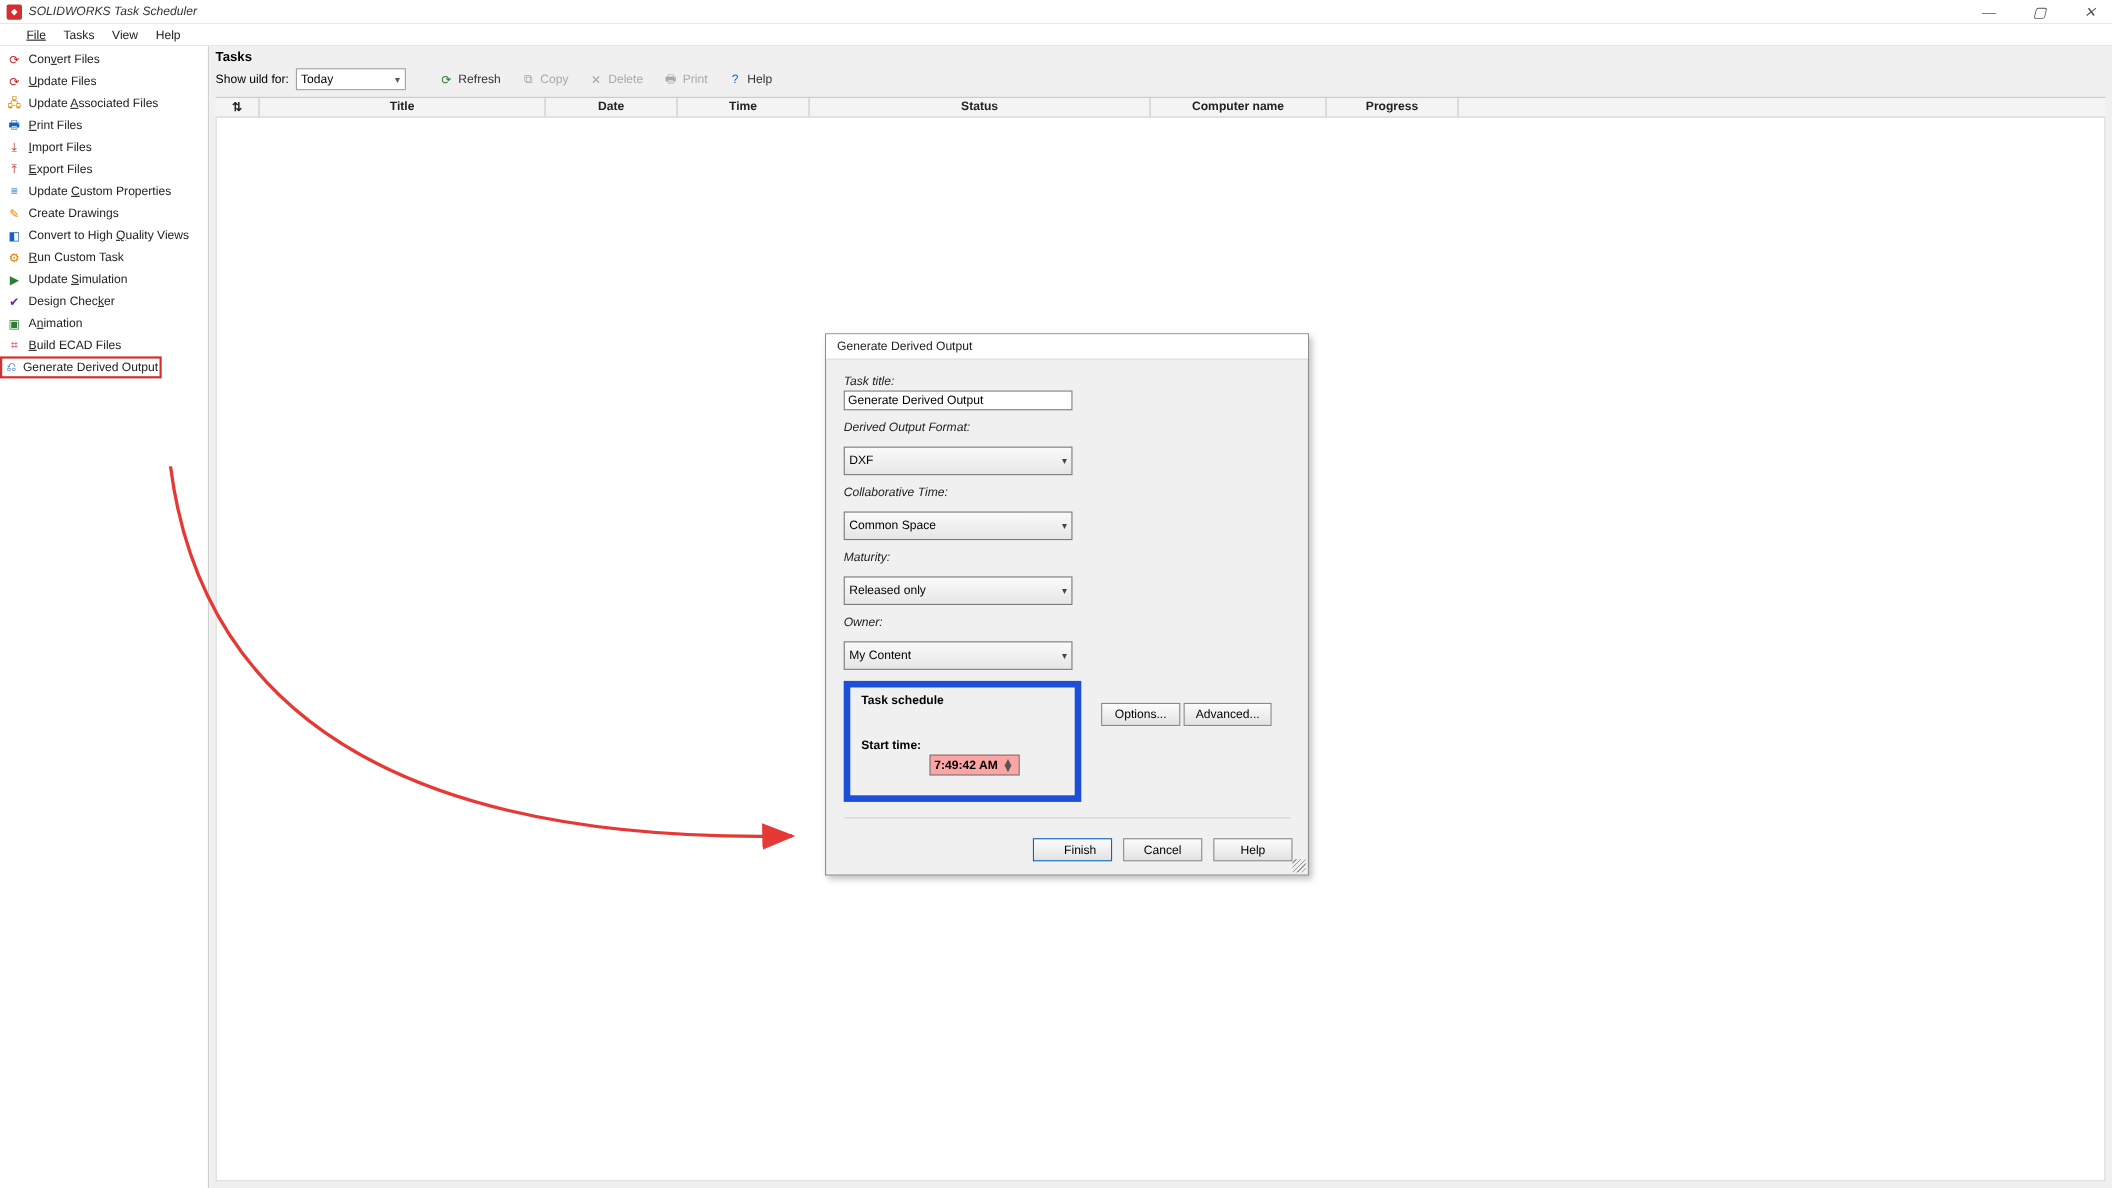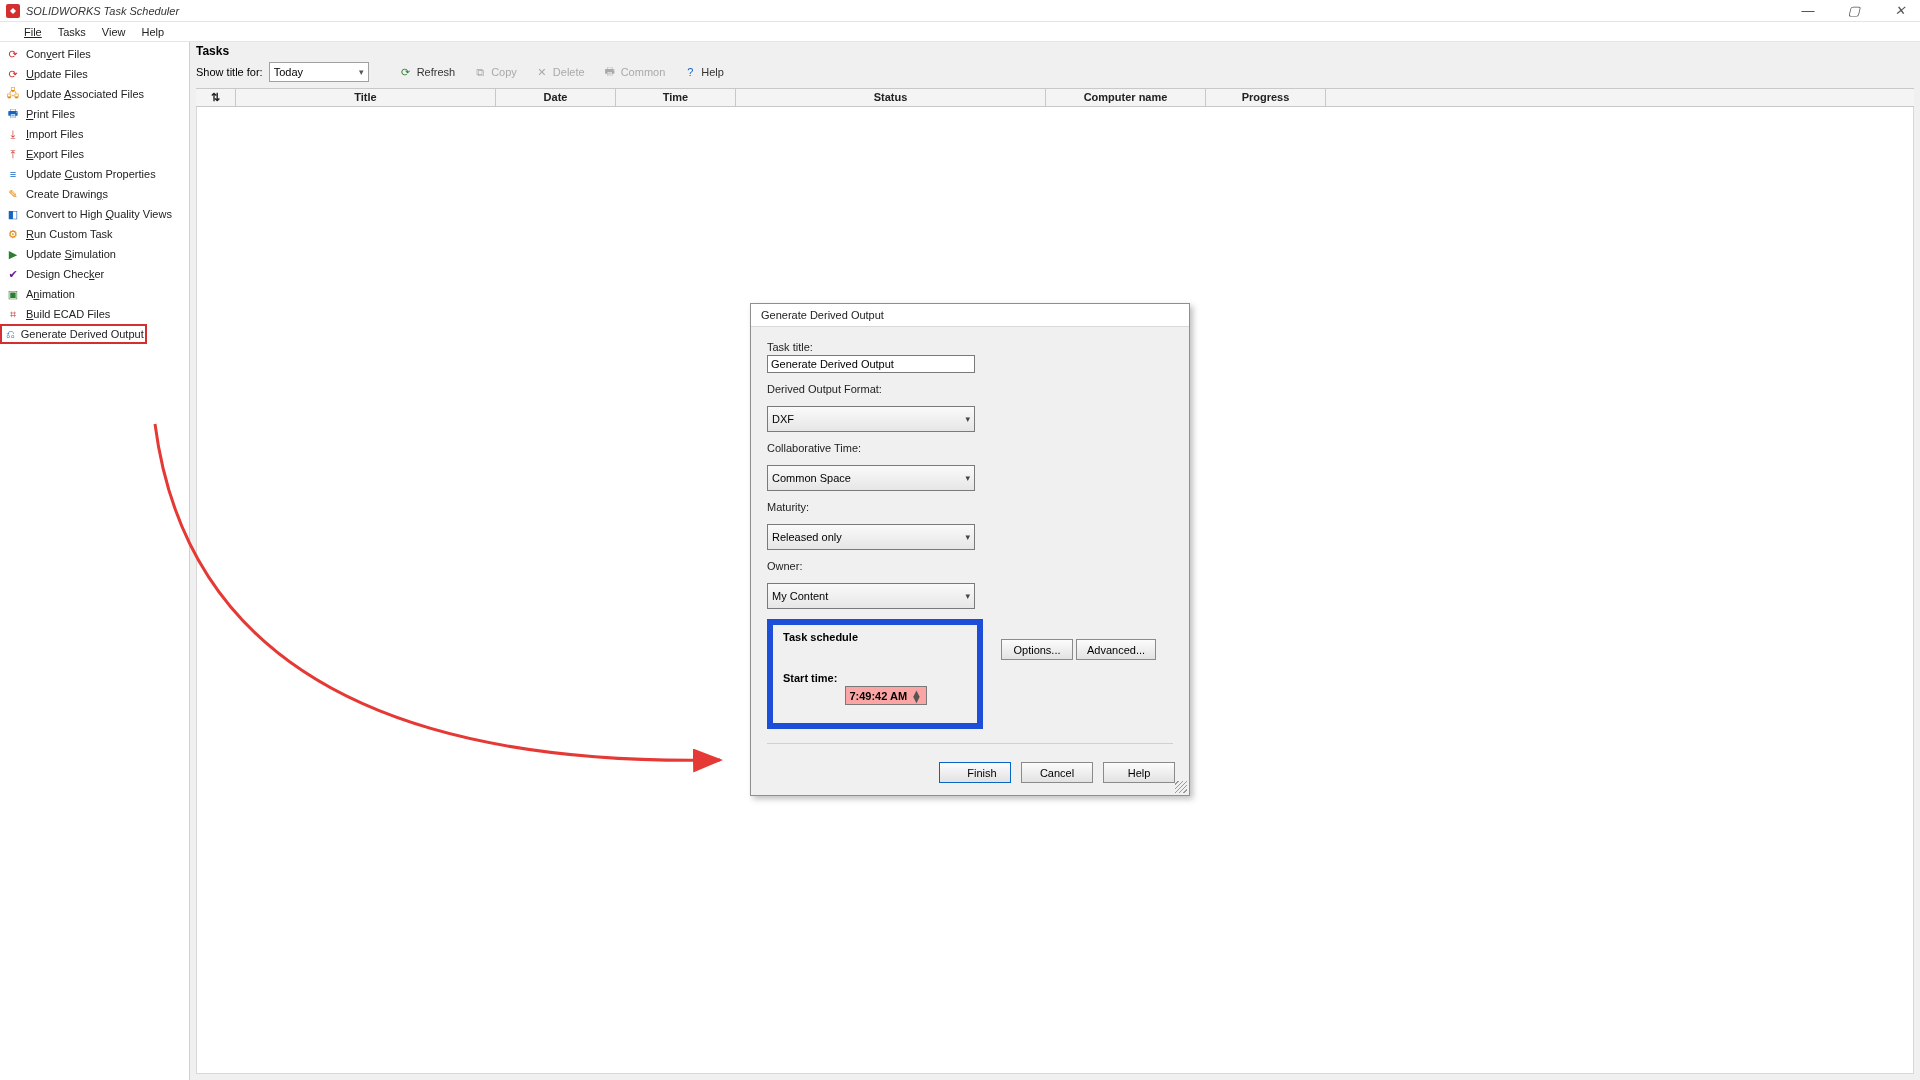--- a/index.html
+++ b/index.html
@@ -46,21 +46,21 @@
 .th.status { width:310px; }
 .th.comp { width:160px; }
 .th.prog { width:120px; border-right:1px solid #c8c8c8;}
 .table-body { flex:1; background:#fff; margin: 0 6px 6px 6px; border:1px solid #d8d8d8; border-top:none; }
 
 
 .dialog { position:absolute; left:750px; top:303px; width:440px; background:#f0f0f0; border:1px solid #8f8f8f; box-shadow: 3px 3px 6px rgba(0,0,0,0.25); }
 .dialog-title { background:#fff; padding: 5px 10px; border-bottom:1px solid #d8d8d8; color:#222; }
 .dialog-body { padding: 14px 16px 8px 16px; }
 .field { margin-bottom: 10px; }
-.field label { display:block; color:#222; margin-bottom:2px; }
+.field label { display:block; color:#222; margin-bottom:2px;font-style:italic; }
 .text-input { width: 208px; height:18px; border:1px solid #7a7a7a; background:#fff; padding:1px 3px; color:#000; }
 .select { width: 208px; height:19px; border:1px solid #7a7a7a; background:linear-gradient(#fafafa,#e6e6e6); display:flex; align-items:center; justify-content:space-between; padding:12px 4px;margin-top:11px; }
 .select .chev { font-size:9px; color:#444; }
 .schedule-box { border:6px solid #1d4ed8; padding:6px 10px 18px 10px; margin-top:6px; width: 216px; font-weight: bold; }
 .schedule-row { display:flex; align-items:center; gap:8px; margin-top:8px;}
 .time-input { width:82px; height:19px; border:1px solid #7a7a7a; background:#fca5a5; display:flex; align-items:center; padding:0 3px;margin-top:35px; }
 .spinner { width:14px; display:flex; flex-direction:column; margin-left:auto; font-size:6px; line-height:6px; color:#555; text-align:center;}
 .inline-btns { position:absolute; left: 234px; display:flex; gap:3px; }
 .schedule-area { position: relative; }
 .btn { min-width:72px; height:21px; border:1px solid #8a8a8a; background:linear-gradient(#fcfcfc,#e2e2e2); display:inline-flex; justify-content:center; align-items:center; padding:0 10px; color:#000;}
@@ -166,41 +166,41 @@
         <span class="side-icon ico-blue">⎌</span>
         <span>Generate Derived Output</span>
       </div>
     </div>
 
   <div class="content">
     <div class="content-hdr">
       <div class="heading">Tasks</div>
     </div>
     <div class="filter-row">
-      <span>Show title for:</span>
+      <span>Show uild for:</span>
       <div class="dropdown">
         <span>Today</span>
         <span class="chev">▾</span>
       </div>
       <div style="width:12px;"></div>
       <div class="tool-btn">
         <span class="t-icon ico-green">⟳</span>
         <span>Refresh</span>
       </div>
       <div class="tool-btn disabled">
         <span class="t-icon">⧉</span>
         <span>Copy</span>
       </div>
       <div class="tool-btn disabled">
         <span class="t-icon">✕</span>
         <span>Delete</span>
       </div>
       <div class="tool-btn disabled">
         <span class="t-icon">🖶</span>
-        <span>Common</span>
+        <span>Print</span>
       </div>
       <div class="tool-btn">
         <span class="t-icon ico-blue">?</span>
         <span>Help</span>
       </div>
     </div>
     <div class="table-hdr">
       <div class="th sort">
         <span>⇅</span>
       </div>

